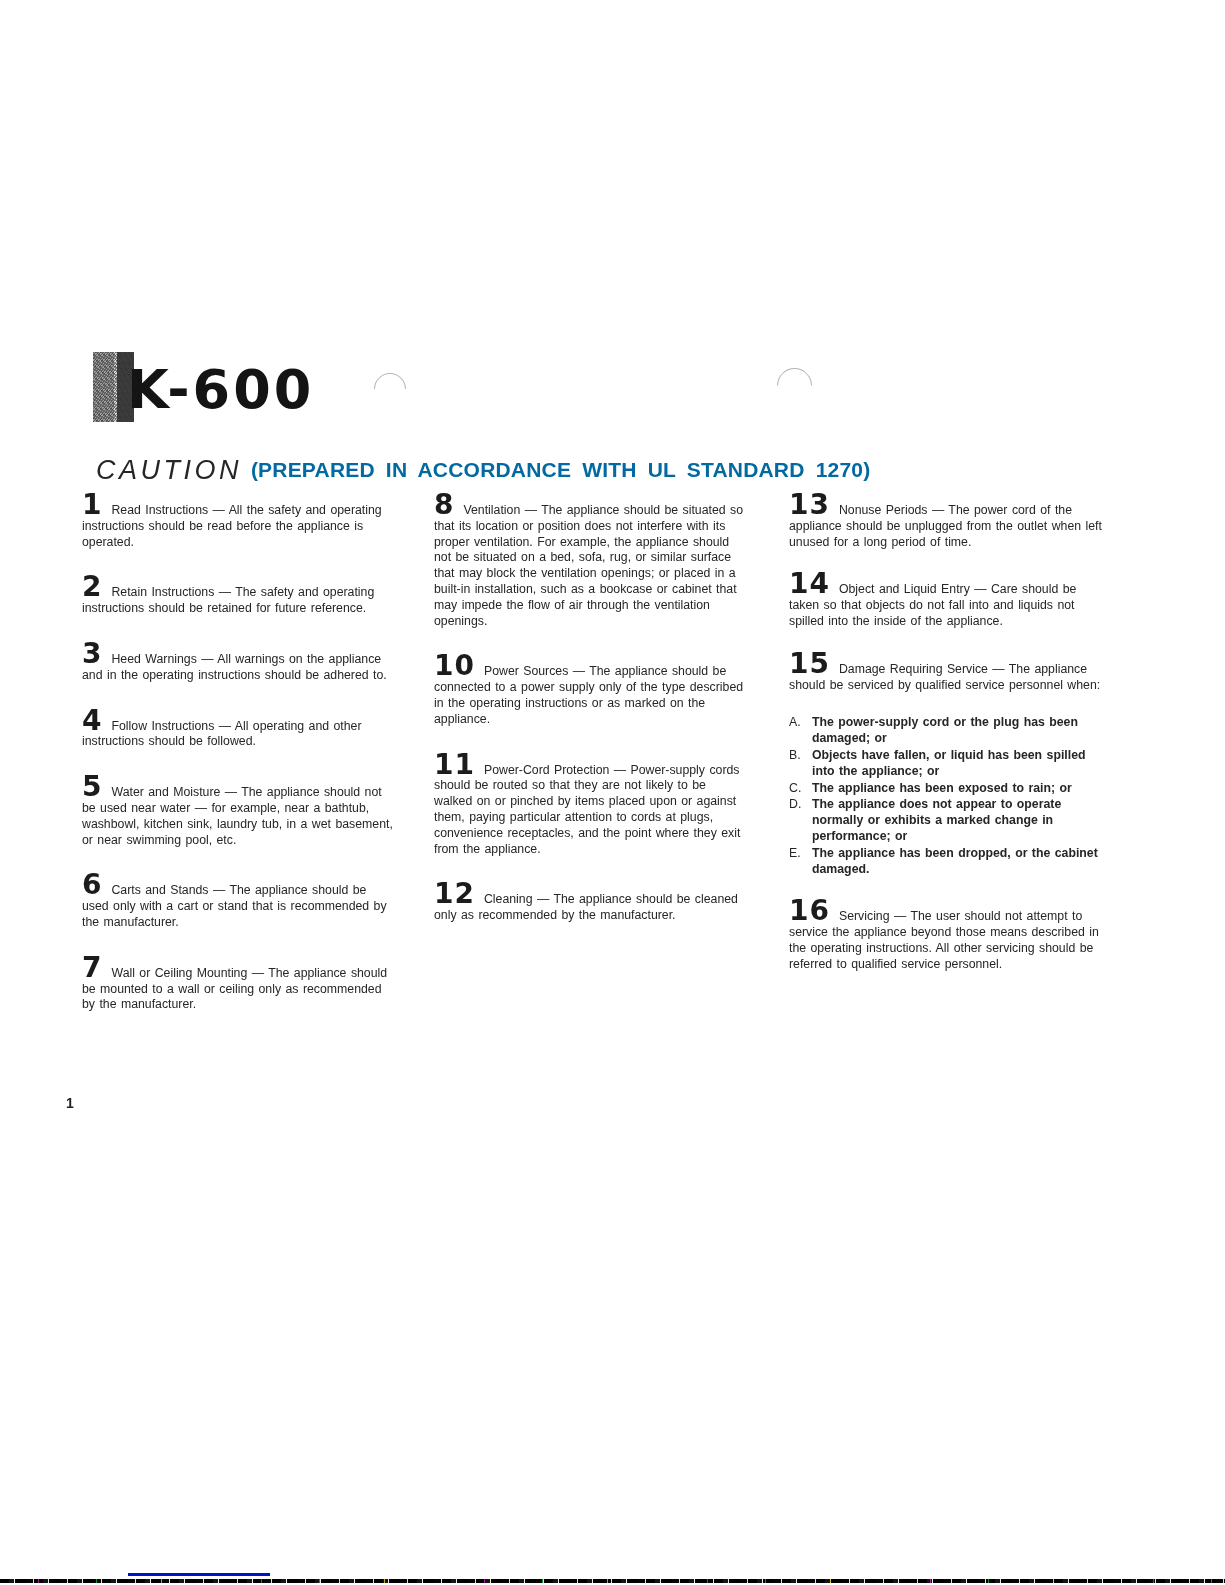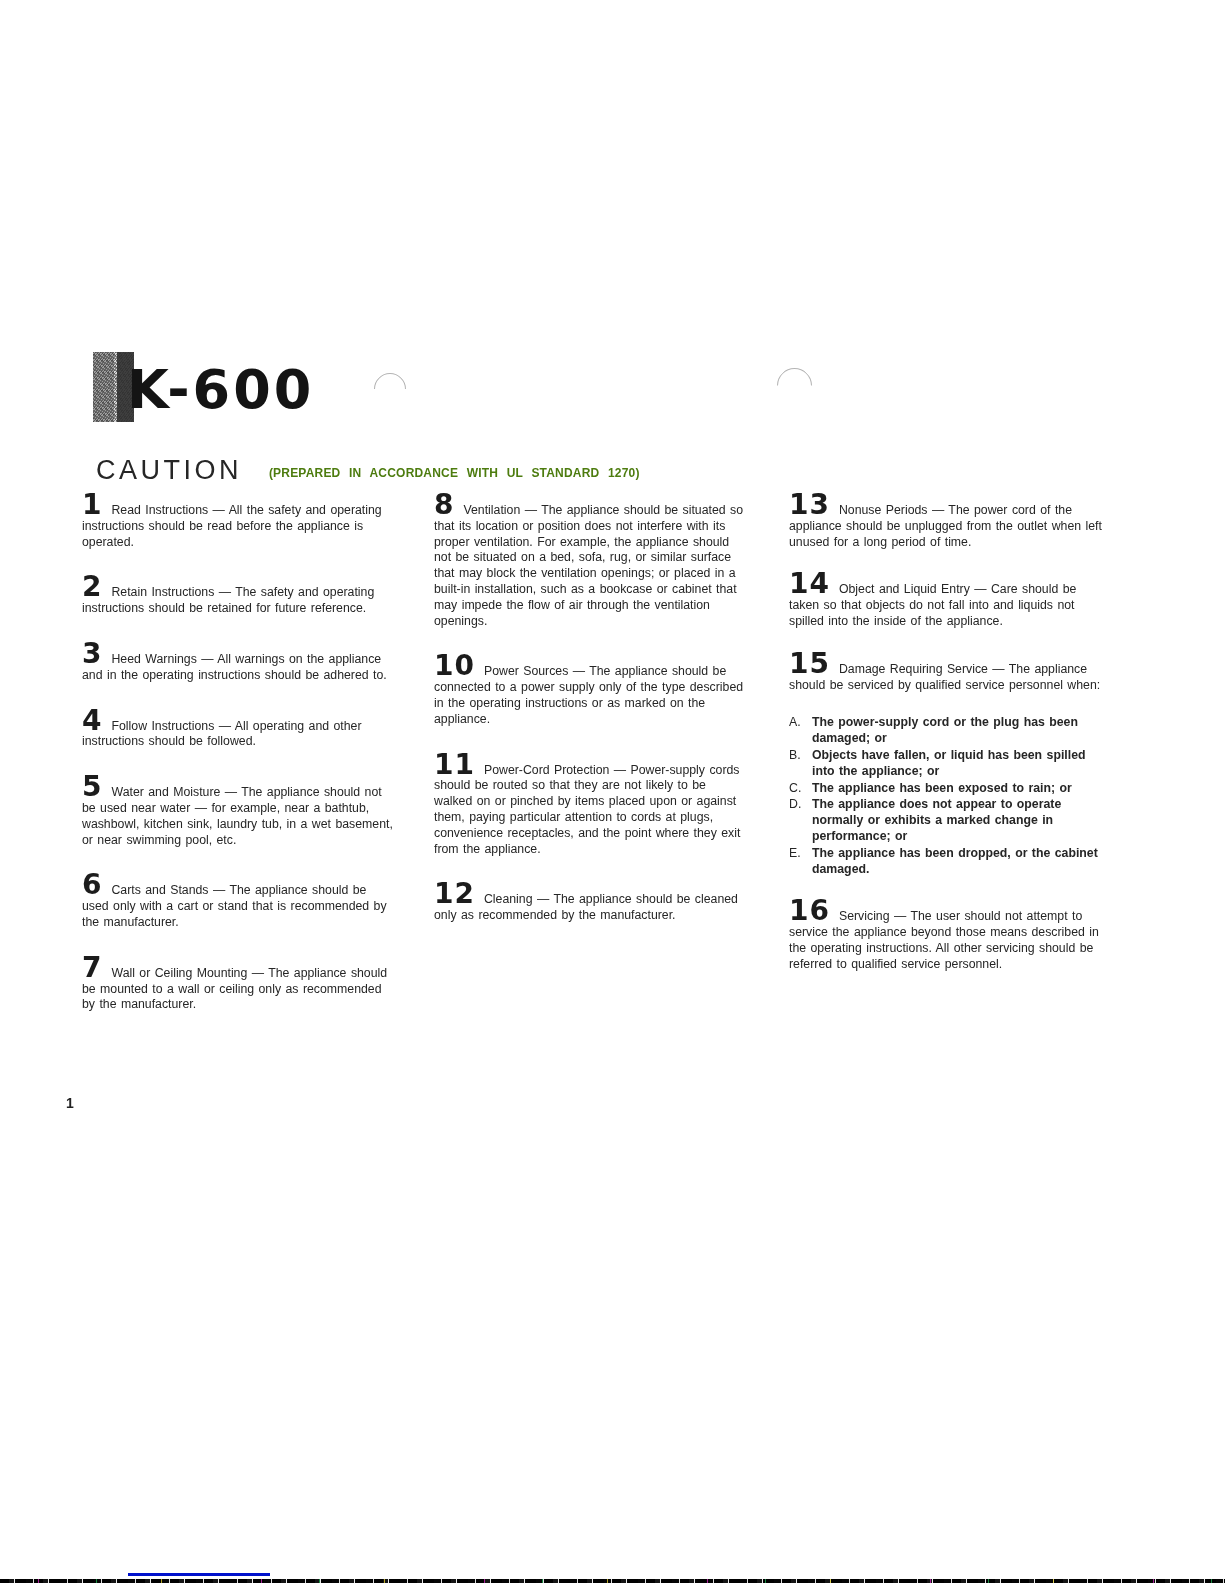--- a/index.html
+++ b/index.html
@@ -21,22 +21,22 @@
     letter-spacing:3px;color:#141414;
   }
   .punch-arc{
     position:absolute;border:1.5px solid #b4b4b4;border-radius:50%;
     border-bottom-color:transparent;border-left-color:transparent;
     transform:rotate(-45deg);
   }
   .arc1{left:374px;top:373px;width:30px;height:30px;}
   .arc2{left:777px;top:368px;width:33px;height:33px;}
   .caution-line{position:absolute;left:96px;top:448px;margin:0;white-space:nowrap;font-weight:normal;}
-  .caution{font-size:27px;font-weight:400;letter-spacing:3.5px;color:#262626;vertical-align:-2px;}
-  .standard{font-size:12px;font-weight:700;letter-spacing:.2px;word-spacing:5px;color:#4d7c0f;margin-left:18px;}
+  .caution{font-size:27px;font-weight:400;letter-spacing:3.5px;color:#262626;vertical-align:-2px;font-style:italic;}
+  .standard{font-size:21px;font-weight:700;letter-spacing:.2px;word-spacing:5px;color:#0369a1;}
   
   .col{position:absolute;top:497px;width:314px;font-size:12.3px;line-height:15.8px;word-spacing:1px;color:#262626;}
   .col1{left:82px;} .col2{left:434px;} .col3{left:789px;}
   .item{margin:0 0 29px 0;}
   .col3 .item{margin-bottom:26px;}
   .num{
     font-family:"DejaVu Sans",sans-serif;font-weight:700;font-size:28px;
     letter-spacing:1px;margin-right:9px;color:#1c1c1c;line-height:15.8px;
   }
   

